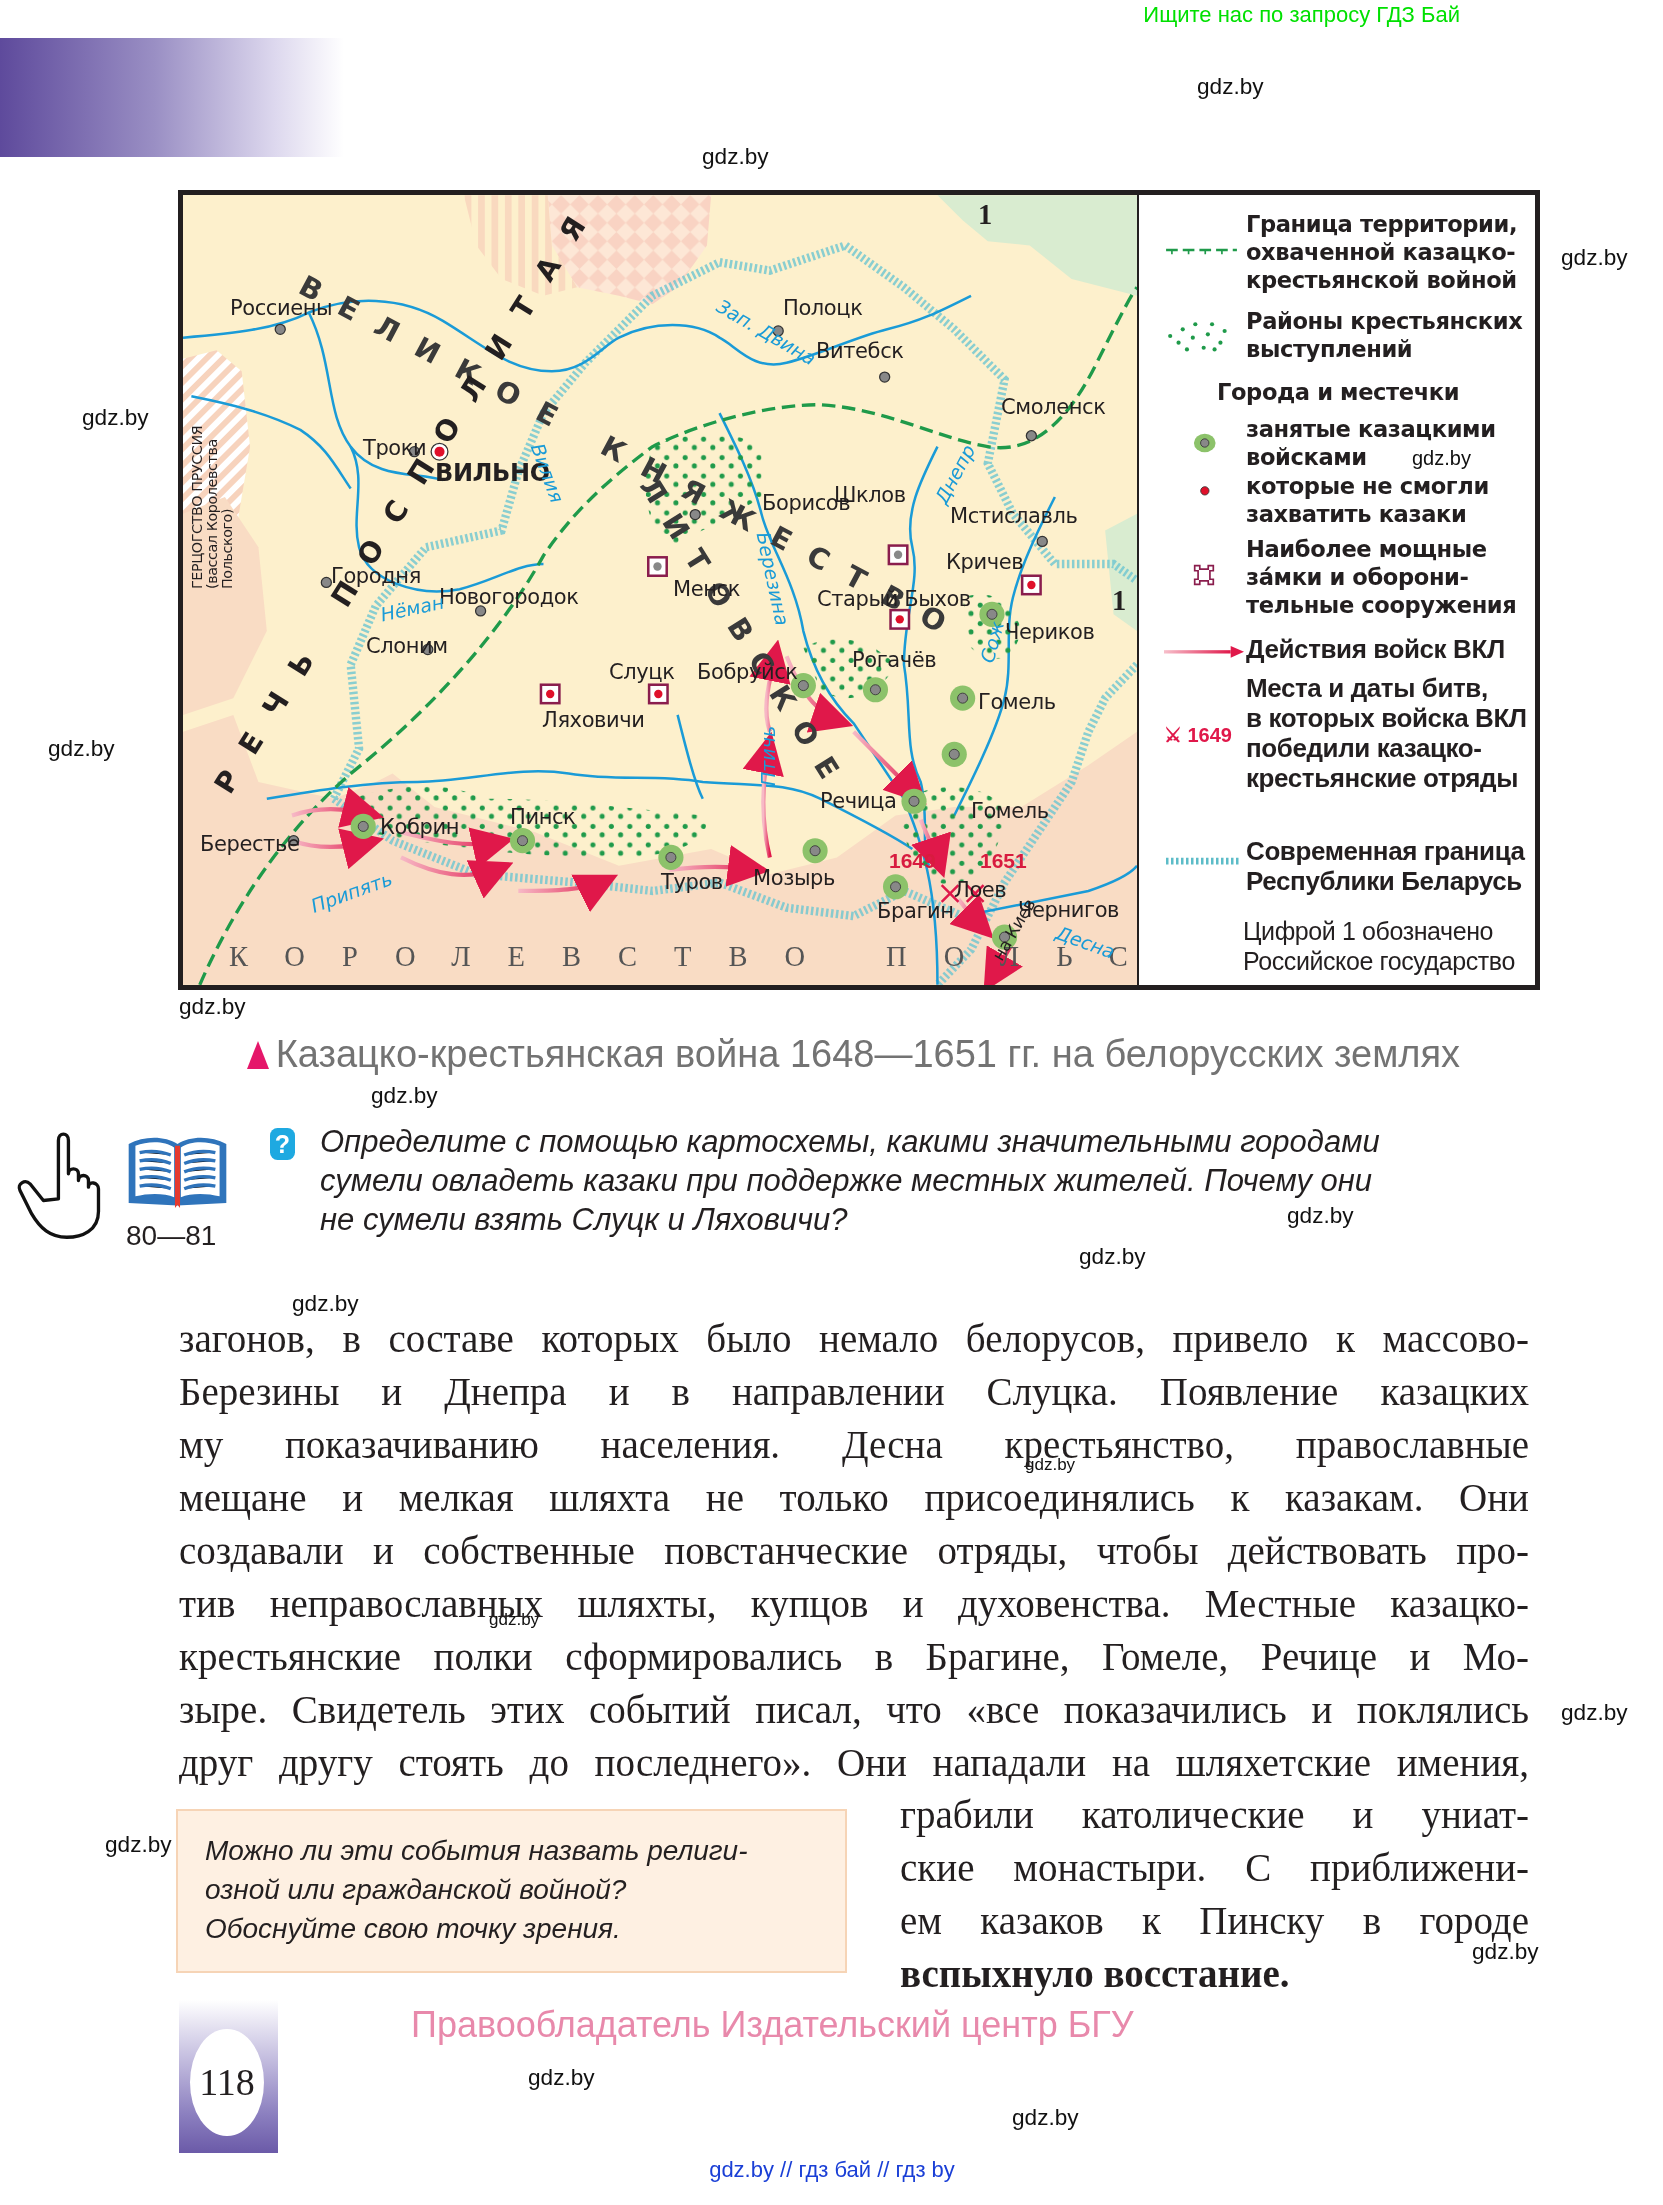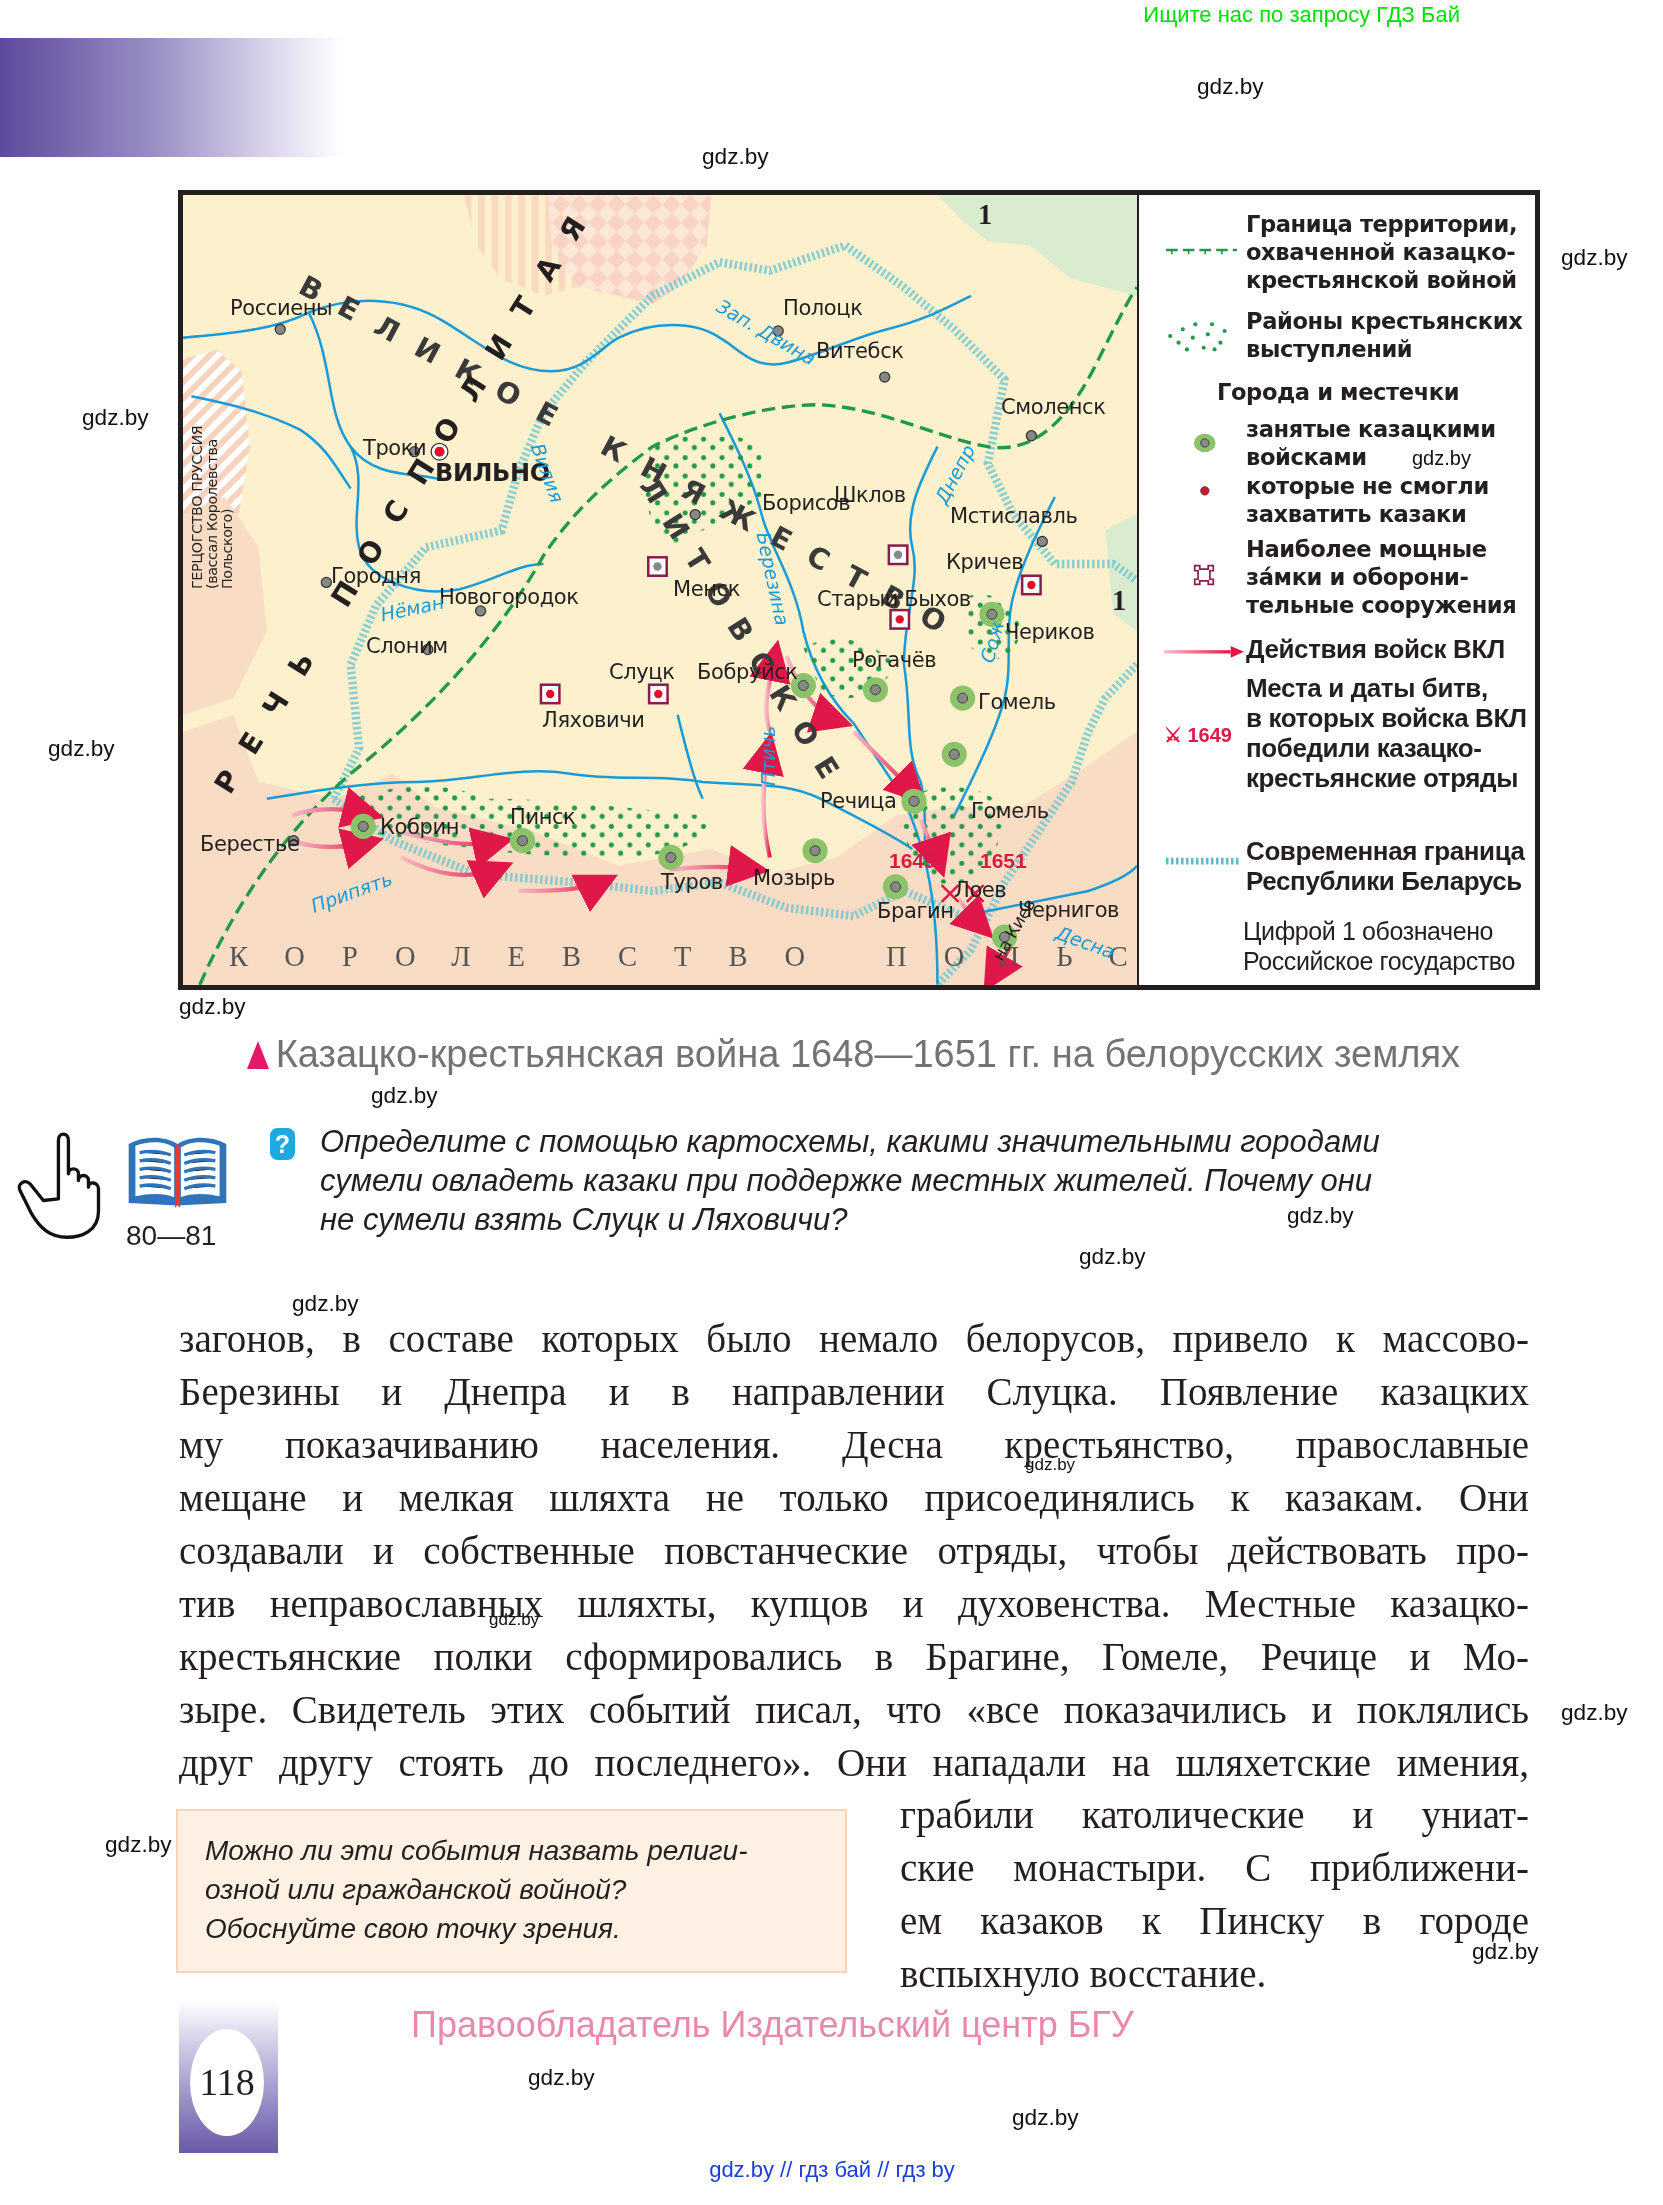--- a/index.html
+++ b/index.html
@@ -24,21 +24,21 @@
   
   #caption{position:absolute;left:247px;top:1033px;font-size:38px;color:#737373;white-space:nowrap;}
   #caption-tri{display:inline-block;width:0;height:0;border-left:11.7px solid transparent;border-right:11.7px solid transparent;border-bottom:28.5px solid #e5176a;margin-right:6.7px;vertical-align:-1.7px;}
   
   #question{position:absolute;left:281px;top:1122px;width:1258px;font-style:italic;font-size:31px;line-height:39px;color:#231f20;}
   #q-badge{position:absolute;left:270px;top:1128px;width:25px;height:32px;border-radius:7.5px;background:#1ea9e1;color:#fff;font-weight:bold;font-size:25px;text-align:center;line-height:32px;}
   #pages-ref{position:absolute;left:126px;top:1220px;font-size:28px;color:#231f20;}
   
   #body-text{position:absolute;left:179px;top:1312px;width:1350px;font-family:"Liberation Serif",serif;font-size:39px;line-height:53px;color:#231f20;}
   .ln{display:block;text-align:justify;text-align-last:justify;white-space:nowrap;height:53px;}
-  .ln.last{text-align-last:left;}
+  .ln.last{text-align-last:left;font-weight:bold;}
   #body-right{position:absolute;left:900px;top:1788px;width:629px;font-family:"Liberation Serif",serif;font-size:39px;line-height:53px;color:#231f20;}
   #note-box{position:absolute;left:176px;top:1809px;width:671px;height:164px;background:#fef0e2;border:2.5px solid #f6d4b6;box-sizing:border-box;}
   #note-text{position:absolute;left:205px;top:1831px;width:620px;font-style:italic;font-size:28px;line-height:39px;color:#231f20;}
   
   #page-num-bar{position:absolute;left:179px;top:2000px;width:99px;height:153px;background:linear-gradient(to bottom,#ffffff 0%,#c9c3e2 35%,#8b7fbf 75%,#6b5aa8 100%);}
   #page-num-oval{position:absolute;left:190px;top:2029px;width:74px;height:107px;border-radius:37px/54px;background:#fff;font-family:"Liberation Serif",serif;font-size:38px;line-height:107px;text-align:center;color:#231f20;}
   #publisher{position:absolute;left:0;width:1664px;top:2004px;padding-left:411px;box-sizing:border-box;font-size:36px;color:#e889ab;}
   #footer-links{position:absolute;left:0;width:1664px;top:2157px;text-align:center;font-size:22px;color:#1a3fd6;}
 </style>
 </head>

